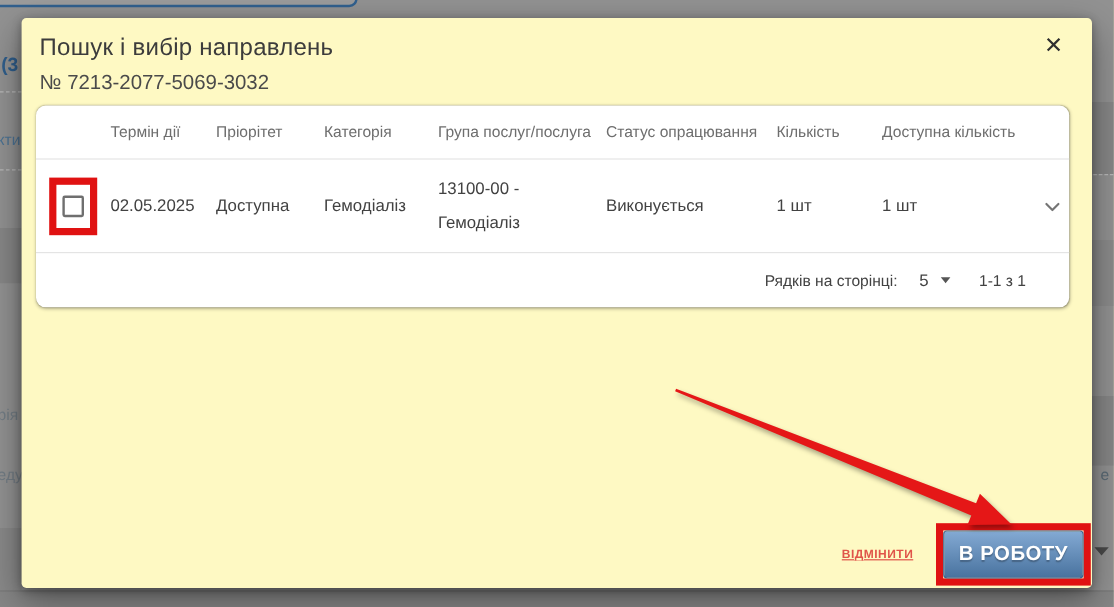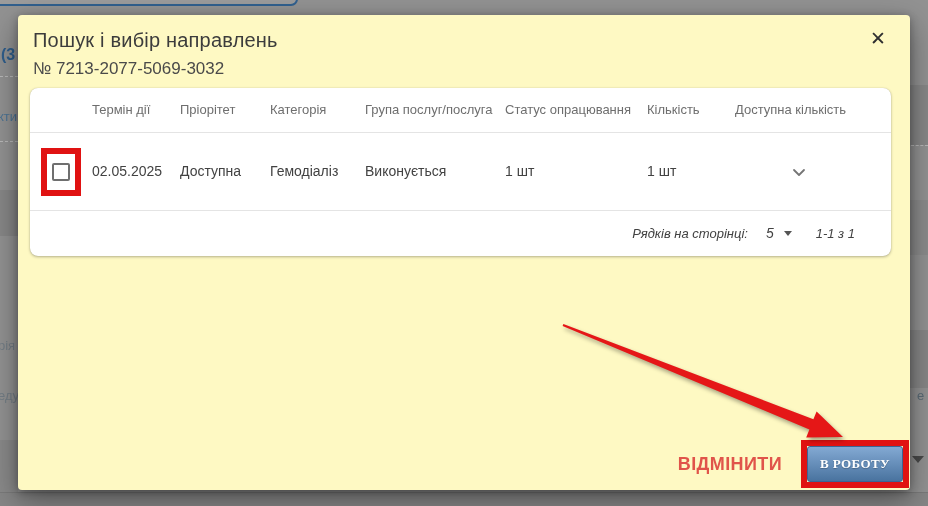--- a/index.html
+++ b/index.html
@@ -74,52 +74,53 @@
     border: 2px solid #6f6f6f; border-radius: 2px;
     background: #fff; cursor: pointer;
   }
   .chevron { cursor: pointer; display: flex; align-items: center; justify-content: center; width: 28px; height: 28px; }
 
   
   .pagination {
     height: 44px;
     display: flex; align-items: center; justify-content: flex-end;
     padding-right: 36px;
-    font-size: 13px; color: #424242; font-style: italic;
+    font-size: 13px; color: #424242;
   }
   .pag-label { margin-right: 18px; }
   .pag-select { display: flex; align-items: center; cursor: pointer; }
   .pag-value { margin-right: 10px; font-size: 14px; }
   .pag-caret {
     width: 0; height: 0;
     border-left: 4px solid transparent; border-right: 4px solid transparent;
     border-top: 5px solid #555;
   }
   .pag-range { margin-left: 24px; }
 
   
   .modal-footer {
     position: absolute; right: 1px; bottom: 2px;
     display: flex; align-items: center; gap: 15px;
   }
   .cancel-btn {
     background: none; border: none; cursor: pointer;
-    color: #e0544a; font-size: 18px; font-weight: 700;
+    color: #e0544a; font-size: 10px; font-weight: 700;
     letter-spacing: 0.4px; padding: 6px 4px;
     font-family: "Liberation Sans", sans-serif;
+    text-decoration: underline;
   }
   .submit-annotation { border: 6px solid #e01212; }
   .submit-btn {
     display: block;
     background: linear-gradient(#83a9d3, #49739f);
     border: 1px solid #3c6493; border-radius: 3px;
-    color: #ffffff; font-size: 13px; font-weight: 700;
+    color: #ffffff; font-size: 17px; font-weight: 700;
     letter-spacing: 0.4px; padding: 9px 12px; cursor: pointer;
     text-shadow: 0 1px 1px rgba(0,0,0,0.25);
-    font-family: Liberation Serif, serif;
+    font-family: Liberation Sans, sans-serif;
   }
 
   
   .arrow-layer {
     position: absolute; left: 0; top: 0;
     width: 928px; height: 506px;
     pointer-events: none; z-index: 50;
   }
 </style>
 </head>
@@ -167,20 +168,21 @@
 
     <div class="t-row t-body">
       <div class="cell cell-center">
         <div class="annotation-box">
           <div class="checkbox"></div>
         </div>
       </div>
       <div class="cell">02.05.2025</div>
       <div class="cell">Доступна</div>
       <div class="cell">Гемодіаліз</div>
+      <div class="cell">13100-00 - Гемодіаліз</div>
       <div class="cell">Виконується</div>
       <div class="cell">1 шт</div>
       <div class="cell">1 шт</div>
       <div class="cell cell-center">
         <div class="chevron">
           <svg width="16" height="16" viewBox="0 0 16 16">
             <polyline points="3,6 8,11 13,6" fill="none" stroke="#757575" stroke-width="1.8" stroke-linecap="round" stroke-linejoin="round"></polyline>
           </svg>
         </div>
       </div>

